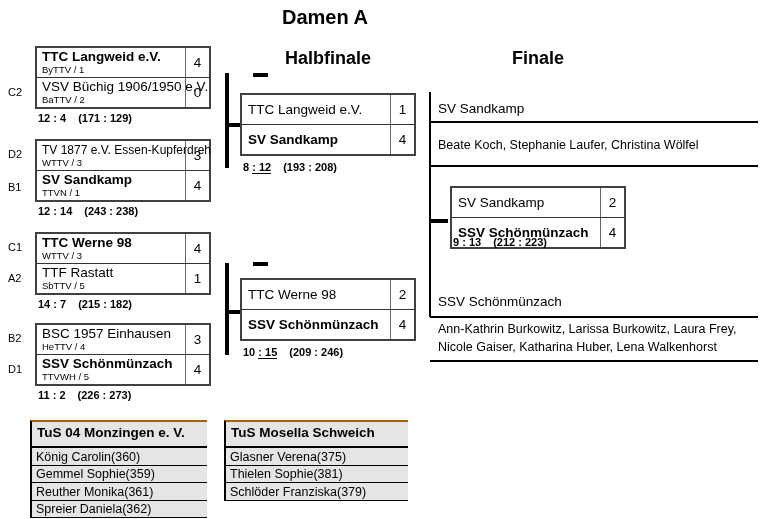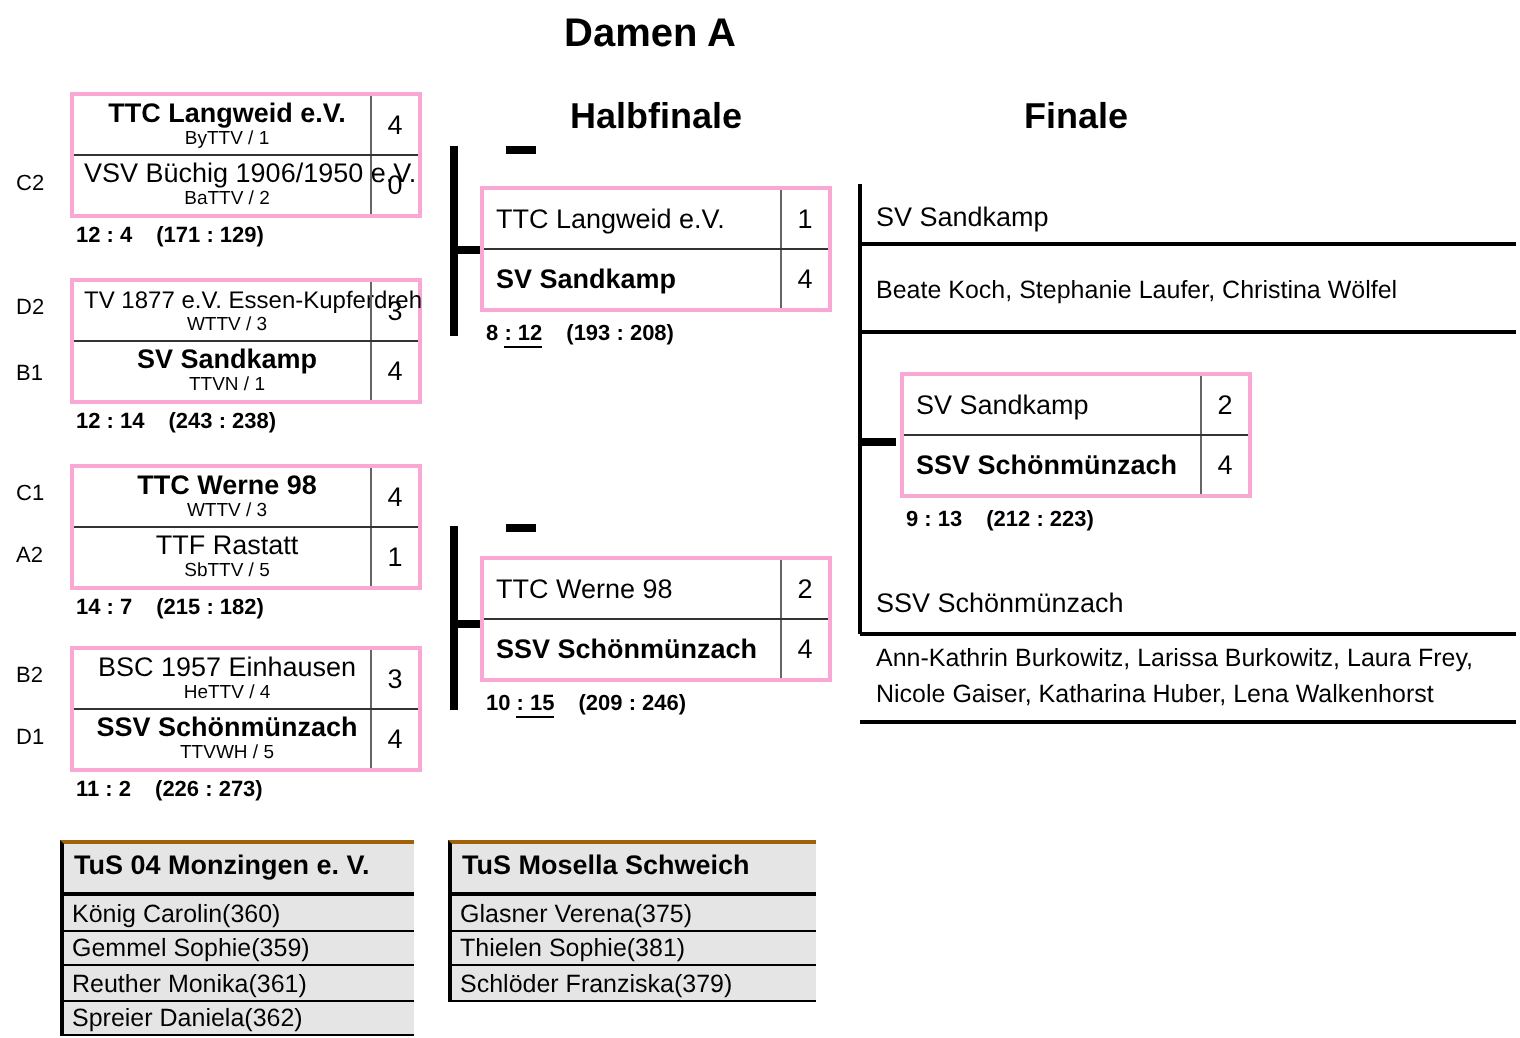--- a/index.html
+++ b/index.html
@@ -4,21 +4,21 @@
 <style>
   html,body{margin:0;padding:0;}
   body{
     width:760px;height:519px;position:relative;background:#fff;color:#000;
     font-family:"Liberation Sans", sans-serif;overflow:hidden;
   }
   .title{position:absolute;left:0;top:6px;width:650px;text-align:center;
          font-size:20px;font-weight:bold;}
   .colhead{position:absolute;font-size:18px;font-weight:bold;text-align:center;width:176px;}
   .seed{position:absolute;left:8px;font-size:11px;}
-  .match{position:absolute;width:172px;border:2px solid #f9a8d4;background:#fff;text-align:center;}
+  .match{position:absolute;width:172px;border:2px solid #404040;background:#fff;}
   .mrow{display:flex;height:29px;}
   .mrow.second{border-top:1.5px solid #333;}
   .tcell{flex:1;min-width:0;padding:1px 0 0 5px;white-space:nowrap;overflow:visible;}
   .tname{font-size:13.5px;line-height:16px;}
   .tname.sz12{font-size:12px;}
   .b{font-weight:bold;}
   .tassoc{font-size:9.5px;line-height:10px;}
   .tcell1{flex:1;min-width:0;display:flex;align-items:center;
           padding-left:6px;font-size:13.5px;white-space:nowrap;}
   .scell{flex:none;width:23px;border-left:1.5px solid #666;display:flex;
@@ -179,21 +179,21 @@
 <div class="match" style="left:450px;top:186px;">
   <div class="mrow">
     <div class="tcell1">SV Sandkamp</div>
     <div class="scell">2</div>
   </div>
   <div class="mrow second">
     <div class="tcell1 b">SSV Schönmünzach</div>
     <div class="scell">4</div>
   </div>
 </div>
-<div class="result" style="left:453px;top:254px;">
+<div class="result" style="left:453px;top:236px;">
   <span>9 : 13</span><span class="det">(212 : 223)</span>
 </div>
 
 <div class="fin-name" style="left:438px;top:294px;">SSV Schönmünzach</div>
 <div class="fin-players" style="left:438px;top:320px;width:328px;">Ann-Kathrin Burkowitz, Larissa Burkowitz, Laura Frey, Nicole Gaiser, Katharina Huber, Lena Walkenhorst</div>
 
 <div class="roster" style="left:30px;top:420px;width:175px;">
   <div class="rhead">TuS 04 Monzingen e. V.</div>
   <div class="rrow">König Carolin(360)</div>
   <div class="rrow">Gemmel Sophie(359)</div>

